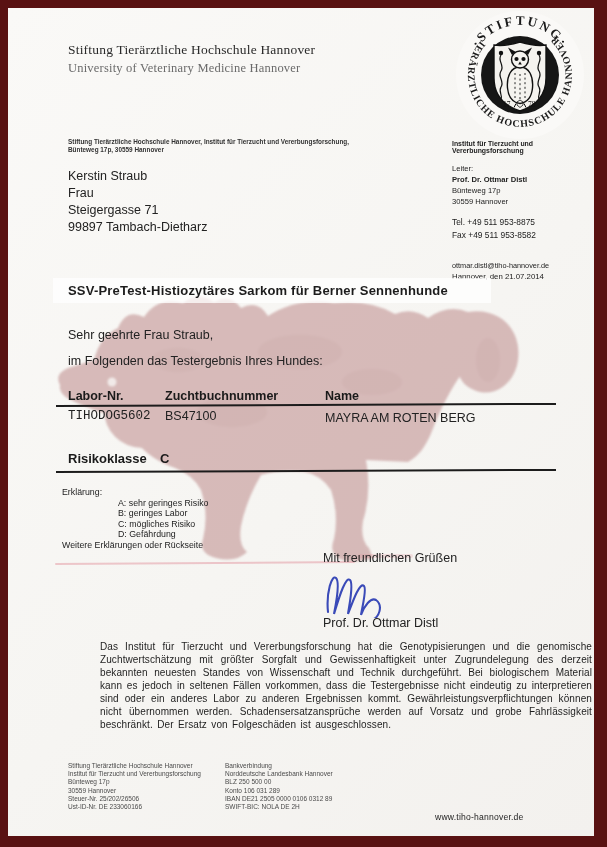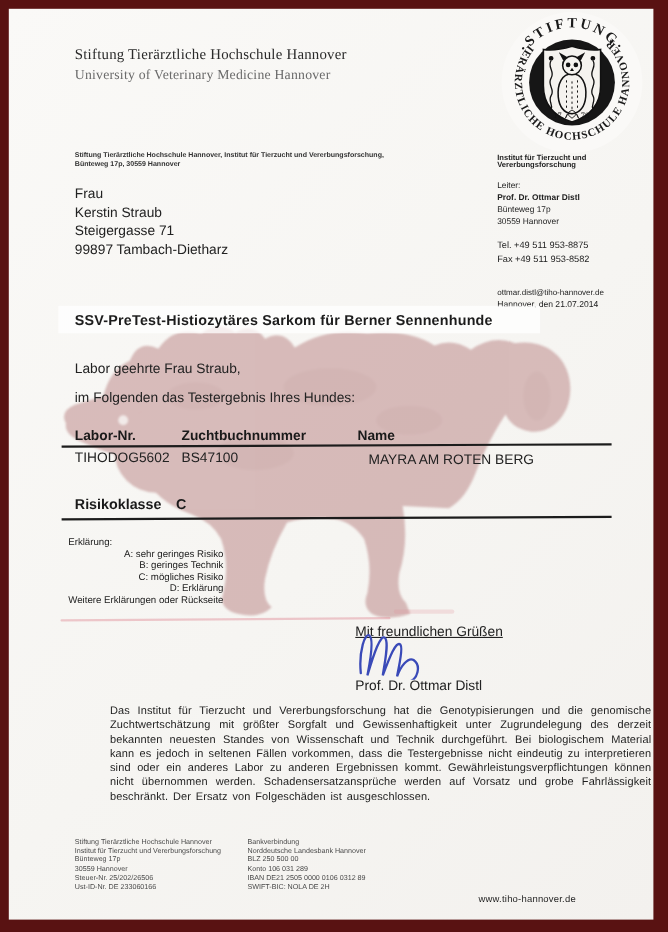--- a/index.html
+++ b/index.html
@@ -38,21 +38,21 @@
   .bodytext{font-size:12.5px;color:#222;}
   
   .th{font-size:12.5px;font-weight:bold;color:#1a1a1a;}
   .td{font-size:12.5px;color:#222;}
   .rule{height:2px;background:#1c1c1c;}
   .rule.tilt{transform:rotate(-.25deg);}
   
   .risk{font-size:13px;font-weight:bold;color:#1a1a1a;}
   
   .legend{font-size:8.8px;color:#222;line-height:1.2;}
-  .legend .items{margin-left:32px;text-align:right;}
+  .legend .items{margin-left:56px;}
   
   .closing{font-size:12.5px;color:#222;}
   
   .disclaimer{
     width:492px;font-size:10px;color:#1e1e1e;text-align:justify;
     line-height:1.3;letter-spacing:.1px;word-spacing:1.5px;margin-left:35px;
   }
   
   .foot{font-size:6.5px;color:#4a4a4a;line-height:1.14;}
   .foot div{margin-bottom:.8px;}
@@ -139,22 +139,22 @@
     <g font-family="Liberation Serif, serif" font-size="7.5" fill="#111">
       <text x="48" y="97">17</text>
       <text x="73" y="97">78</text>
     </g>
     <path d="M65 90 l3 2 v3 l-3 2.5 l-3 -2.5 v-3 Z" fill="none" stroke="#111" stroke-width=".8"></path>
   </svg>
 
   <div class="abs sender" style="left:60px;top:130px;">Stiftung Tierärztliche Hochschule Hannover, Institut für Tierzucht und Vererbungsforschung, Bünteweg 17p, 30559 Hannover</div>
 
   <div class="abs recipient" style="left:60px;top:160px;">
+    <div>Kerstin Straub</div>
     <div>Frau</div>
-    <div>Kerstin Straub</div>
     <div>Steigergasse 71</div>
     <div>99897 Tambach-Dietharz</div>
   </div>
 
   <div class="abs inst" style="left:444px;top:132px;">
     <div class="name">Institut für Tierzucht und Vererbungsforschung</div>
     <div class="grp">
       <div class="l">Leiter:</div>
       <div class="l b">Prof. Dr. Ottmar Distl</div>
       <div class="l">Bünteweg 17p</div>
@@ -164,47 +164,47 @@
       <div class="tel">Tel.  +49 511 953-8875</div>
       <div class="tel">Fax  +49 511 953-8582</div>
       <div class="mail">ottmar.distl@tiho-hannover.de</div>
       <div class="date">Hannover, den 21.07.2014</div>
     </div>
   </div>
 
   <div class="abs subjectband" style="left:45px;top:270px;"></div>
   <div class="abs subject" style="left:60px;top:275px;">SSV-PreTest-Histiozytäres Sarkom für Berner Sennenhunde</div>
 
-  <div class="abs bodytext" style="left:60px;top:320px;">Labor geehrte Frau Straub,</div>
+  <div class="abs bodytext" style="left:60px;top:320px;">Sehr geehrte Frau Straub,</div>
   <div class="abs bodytext" style="left:60px;top:346px;text-align:right;">im Folgenden das Testergebnis Ihres Hundes:</div>
 
   <div class="abs th" style="left:60px;top:381px;">Labor-Nr.</div>
   <div class="abs th" style="left:157px;top:381px;">Zuchtbuchnummer</div>
   <div class="abs th" style="left:317px;top:381px;">Name</div>
   <div class="abs rule tilt" style="left:48px;top:396px;width:500px;"></div>
-  <div class="abs td" style="left:60px;top:401px;">TIHODOG5602</div>
+  <div class="abs td" style="left:60px;top:401px;font-family:Liberation Mono, monospace;">TIHODOG5602</div>
   <div class="abs td" style="left:157px;top:401px;">BS47100</div>
-  <div class="abs td" style="left:317px;top:403px;margin-left:10px;">MAYRA AM ROTEN BERG</div>
+  <div class="abs td" style="left:317px;top:403px;">MAYRA AM ROTEN BERG</div>
 
   <div class="abs risk" style="left:60px;top:443px;">Risikoklasse</div>
   <div class="abs risk" style="left:152px;top:443px;">C</div>
   <div class="abs rule tilt" style="left:48px;top:462px;width:500px;"></div>
 
   <div class="abs legend" style="left:54px;top:479px;">
     <div>Erklärung:</div>
     <div class="items">
       <div>A: sehr geringes Risiko</div>
-      <div>B: geringes Technik</div>
+      <div>B: geringes Labor</div>
       <div>C: mögliches Risiko</div>
-      <div>D: Erklärung</div>
+      <div>D: Gefährdung</div>
     </div>
     <div>Weitere Erklärungen oder Rückseite</div>
   </div>
 
-  <div class="abs closing" style="left:315px;top:559px;text-decoration:underline;">Mit freundlichen Grüßen</div>
+  <div class="abs closing" style="left:315px;top:543px;">Mit freundlichen Grüßen</div>
   <svg class="abs" style="left:310px;top:560px;" width="115" height="50" viewBox="0 0 115 50">
     <path d="M10 44 C8 24 14 6 18 10 C22 14 18 36 16 46
              C22 26 28 8 32 12 C36 16 31 38 30 46
              C36 30 42 14 46 18 C49 21 44 40 43 47
              C46 38 53 29 58 32 C65 37 62 50 53 52" fill="none" stroke="#3a4ab8" stroke-width="2.1" stroke-linecap="round"></path>
   </svg>
   <div class="abs closing" style="left:315px;top:608px;">Prof. Dr. Ottmar Distl</div>
 
   <div class="abs disclaimer" style="left:57px;top:632px;">Das Institut für Tierzucht und Vererbungsforschung hat die Genotypisierungen und die genomische Zuchtwertschätzung mit größter Sorgfalt und Gewissenhaftigkeit unter Zugrundelegung des derzeit bekannten neuesten Standes von Wissenschaft und Technik durchgeführt. Bei biologischem Material kann es jedoch in seltenen Fällen vorkommen, dass die Testergebnisse nicht eindeutig zu interpretieren sind oder ein anderes Labor zu anderen Ergebnissen kommt. Gewährleistungsverpflichtungen können nicht übernommen werden. Schadensersatzansprüche werden auf Vorsatz und grobe Fahrlässigkeit beschränkt. Der Ersatz von Folgeschäden ist ausgeschlossen.</div>
 

